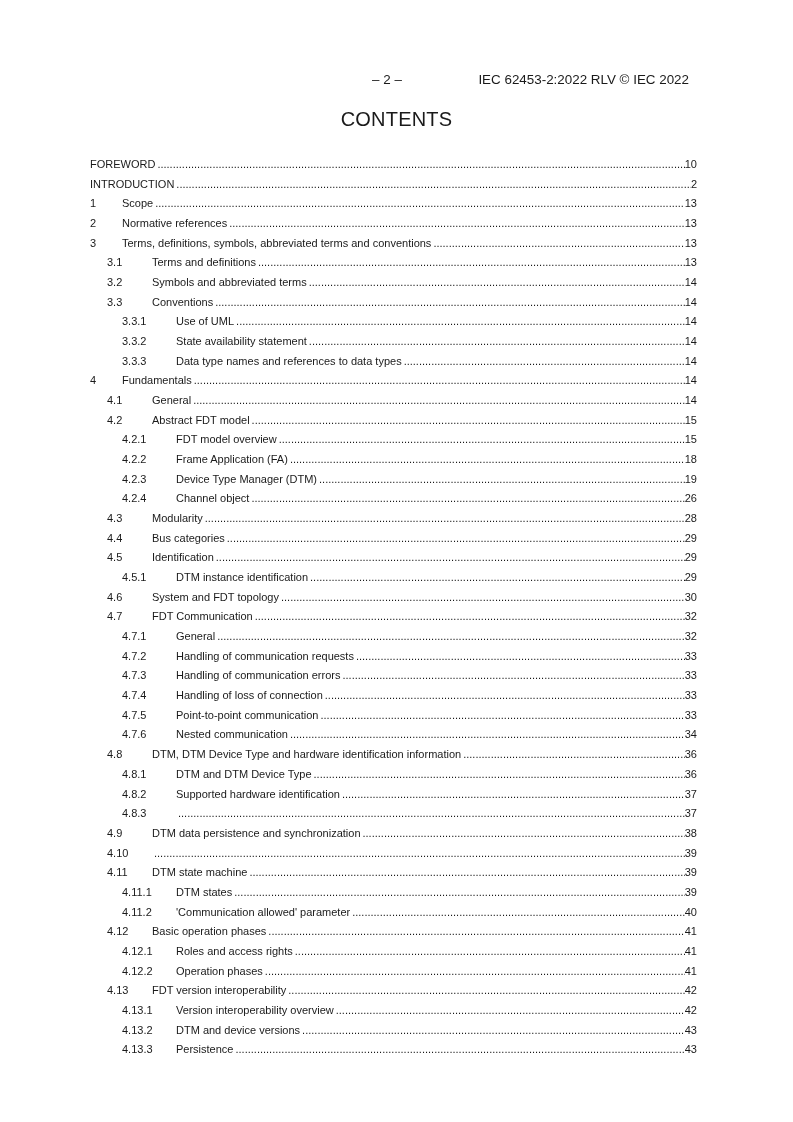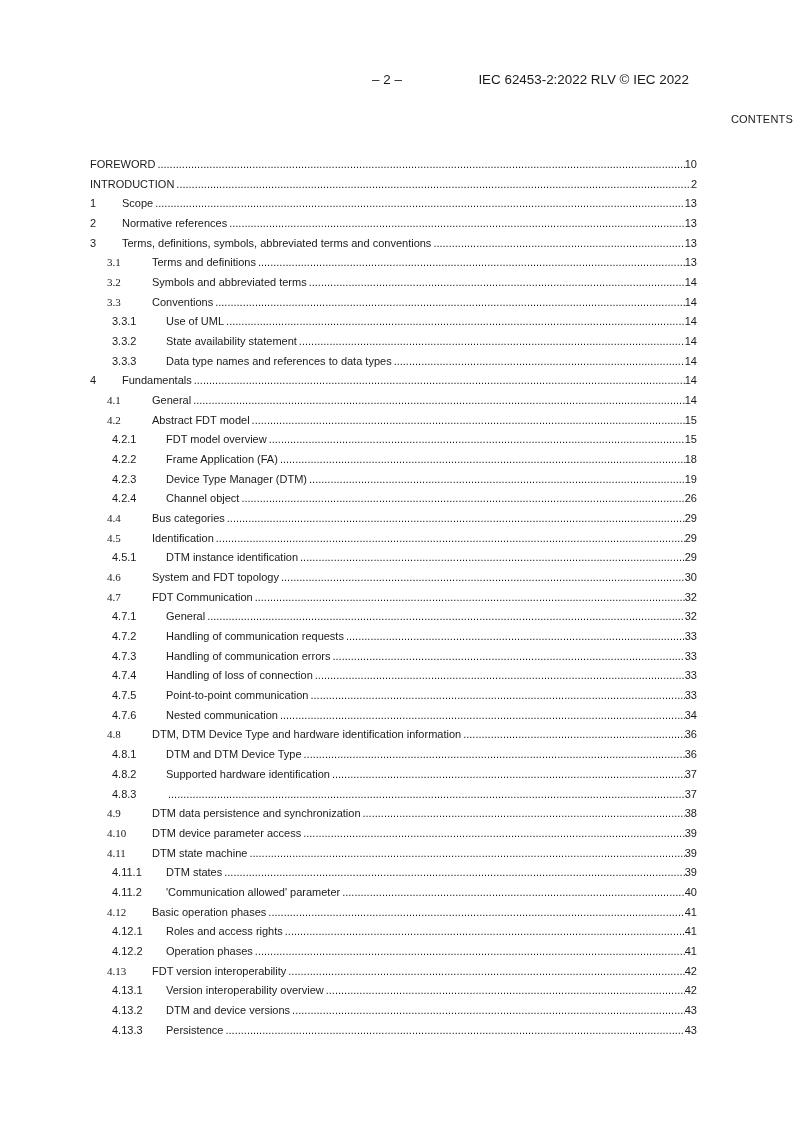--- a/index.html
+++ b/index.html
@@ -34,44 +34,44 @@
   .header-right {
     position: absolute;
     right: 8px;
     white-space: nowrap;
   }
   .doc-title {
     position: absolute;
     top: 109px;
     left: 0;
     width: 793px;
-    text-align: right;
-    font-size: 11px;
+    text-align: center;
+    font-size: 20px;
     line-height: 20px;
     letter-spacing: 0.2px;
   }
   .toc {
     position: absolute;
     top: 155px;
     left: 90px;
     width: 607px;
   }
   .toc-row {
     display: flex;
     align-items: baseline;
     height: 19.68px;
     line-height: 19.68px;
     font-size: 11px;
     white-space: nowrap;
   }
   .num   { flex: 0 0 auto; }
   .label { flex: 0 0 auto; }
   .lvl1 .num { margin-left: 0;    width: 32px; }
-  .lvl2 .num { margin-left: 17px; width: 45px; font-family: Liberation Serif, serif; }
-  .lvl3 .num { margin-left: 22px; width: 54px; }
+  .lvl2 .num { margin-left: 17px; width: 45px; }
+  .lvl3 .num { margin-left: 32px; width: 54px; }
   .dots {
     flex: 1 1 auto;
     overflow: hidden;
     white-space: nowrap;
     margin-left: 2px;
   }
   .dots::after {
     content: "..................................................................................................................................................................................................................................................................................";
   }
   .pg {
@@ -192,20 +192,26 @@
     <span class="dots"></span>
     <span class="pg">19</span>
   </div>
     <div class="toc-row lvl3">
     <span class="num">4.2.4</span>
     <span class="label">Channel object</span>
     <span class="dots"></span>
     <span class="pg">26</span>
   </div>
     <div class="toc-row lvl2">
+    <span class="num">4.3</span>
+    <span class="label">Modularity</span>
+    <span class="dots"></span>
+    <span class="pg">28</span>
+  </div>
+    <div class="toc-row lvl2">
     <span class="num">4.4</span>
     <span class="label">Bus categories</span>
     <span class="dots"></span>
     <span class="pg">29</span>
   </div>
     <div class="toc-row lvl2">
     <span class="num">4.5</span>
     <span class="label">Identification</span>
     <span class="dots"></span>
     <span class="pg">29</span>
@@ -288,21 +294,20 @@
     <span class="pg">37</span>
   </div>
     <div class="toc-row lvl2">
     <span class="num">4.9</span>
     <span class="label">DTM data persistence and synchronization</span>
     <span class="dots"></span>
     <span class="pg">38</span>
   </div>
     <div class="toc-row lvl2">
     <span class="num">4.10</span>
-    <span class="label">DTM device parameter access</span>
     <span class="dots"></span>
     <span class="pg">39</span>
   </div>
     <div class="toc-row lvl2">
     <span class="num">4.11</span>
     <span class="label">DTM state machine</span>
     <span class="dots"></span>
     <span class="pg">39</span>
   </div>
     <div class="toc-row lvl3">

